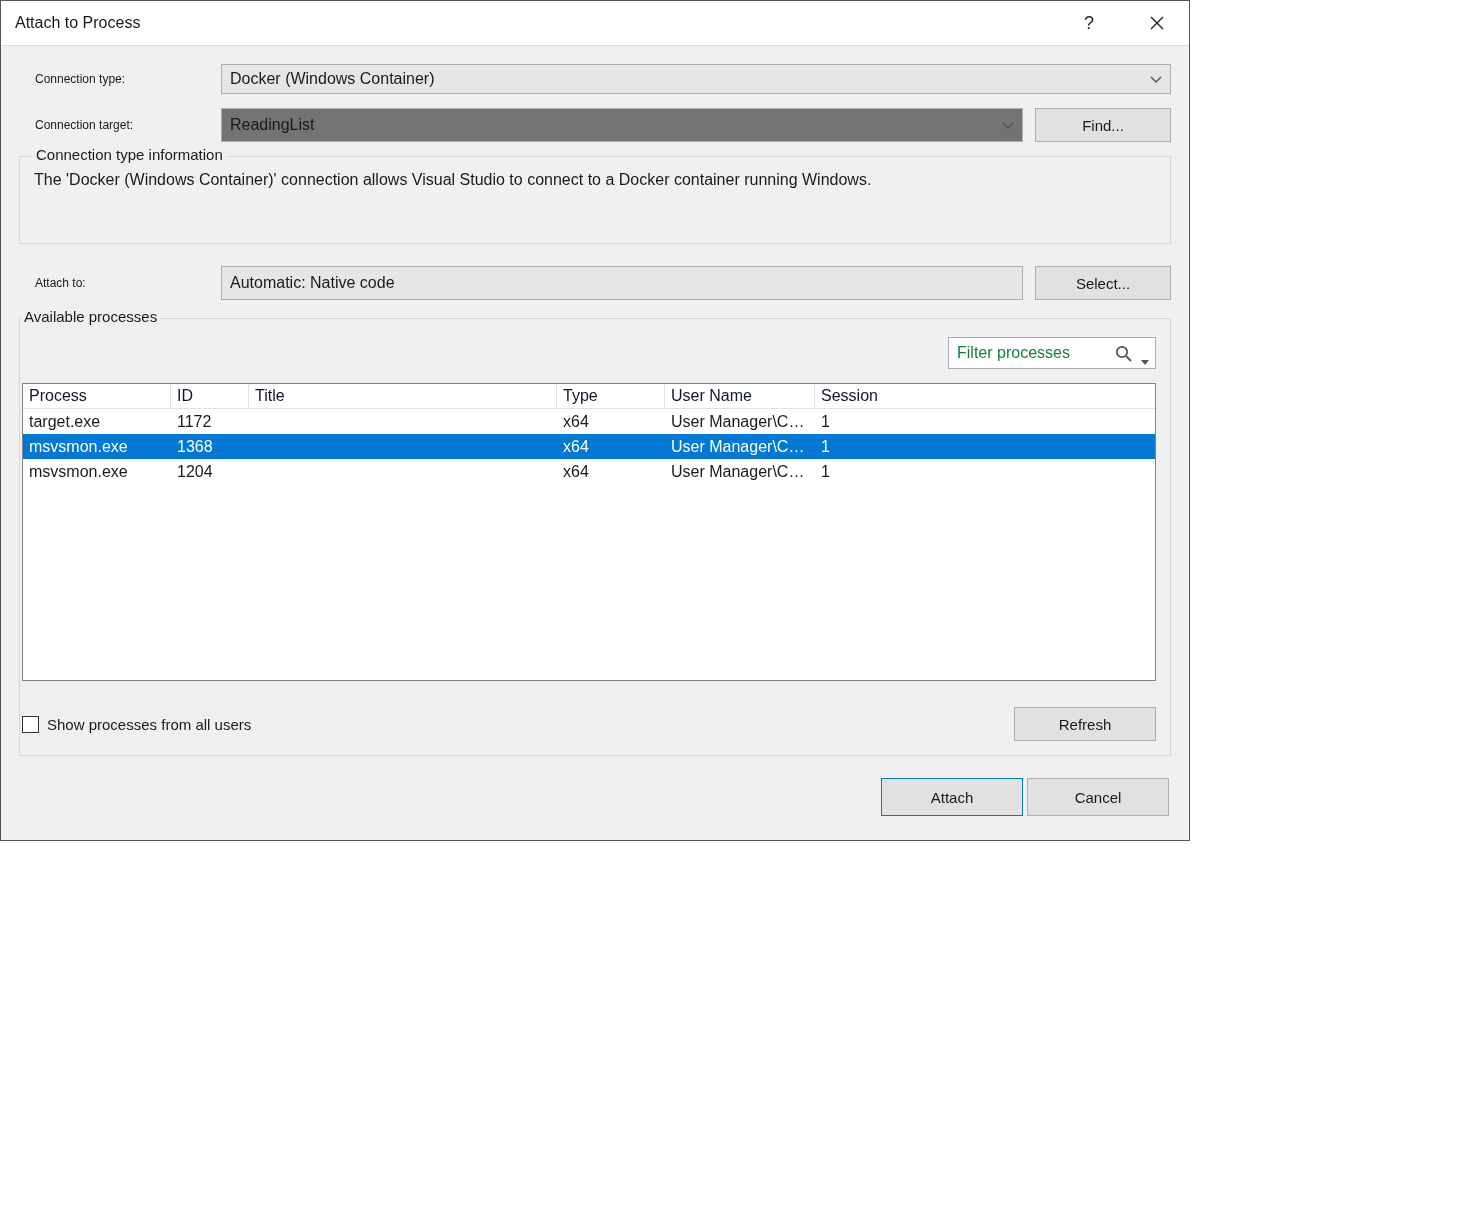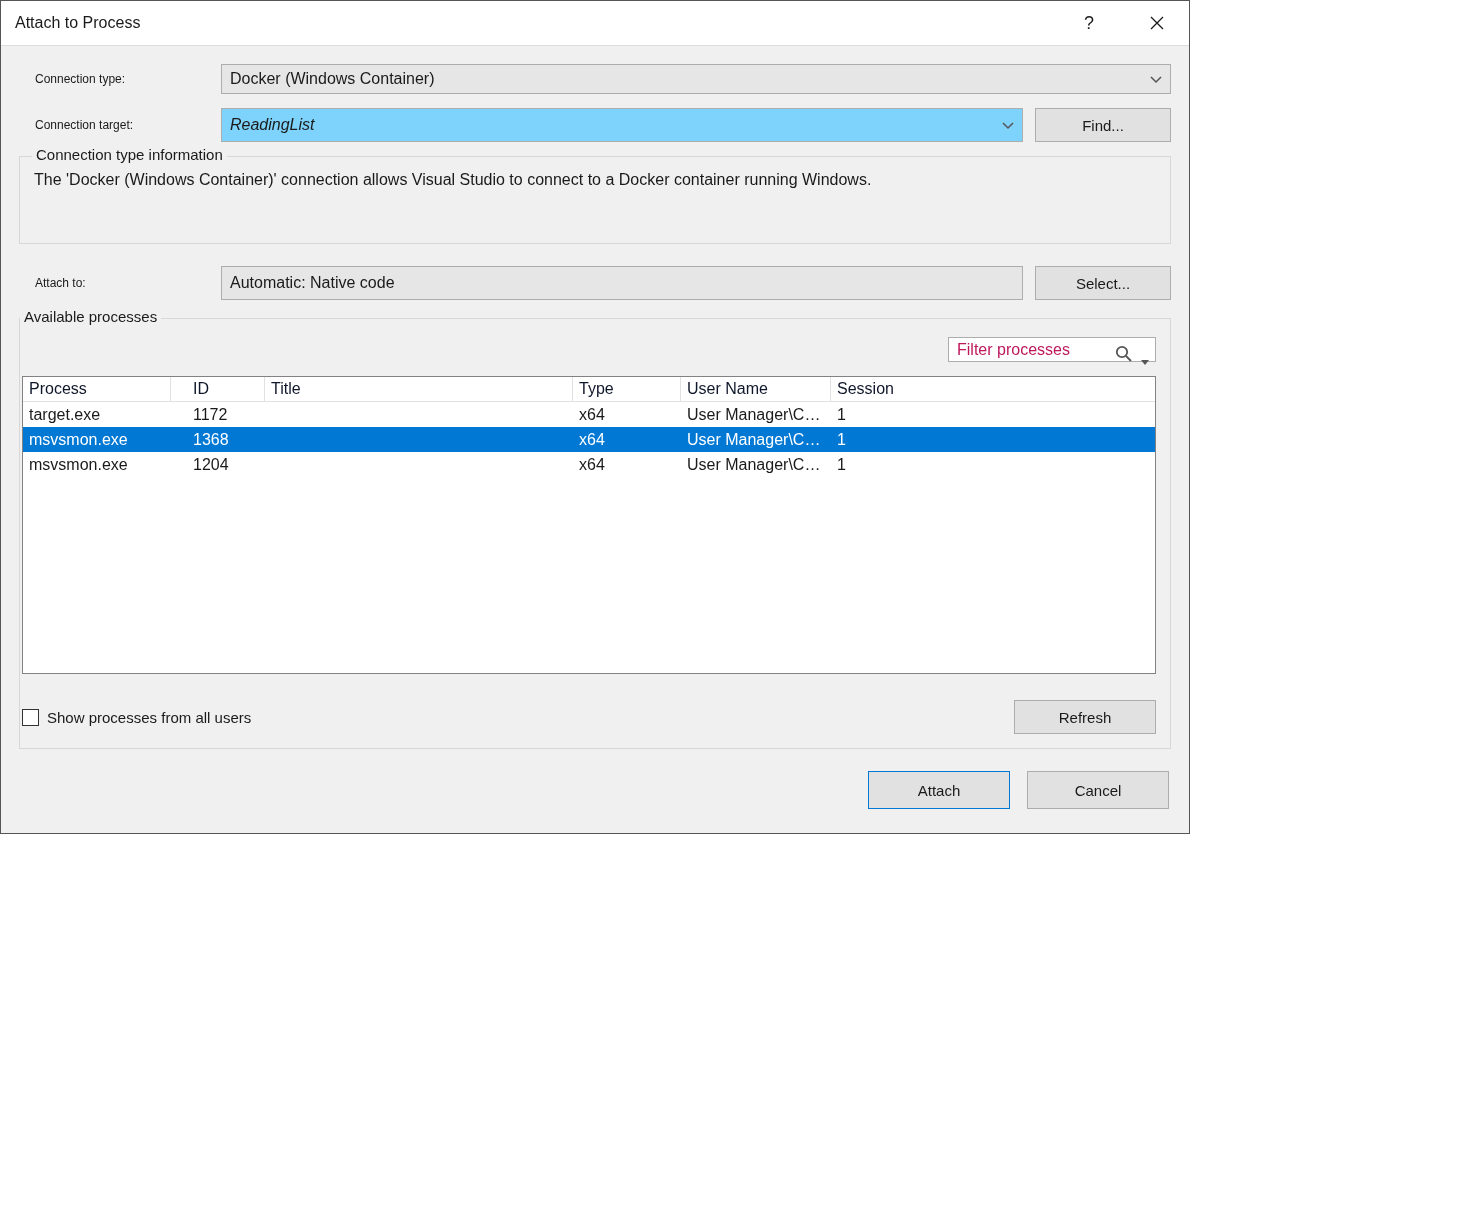--- a/index.html
+++ b/index.html
@@ -11,59 +11,59 @@
   .titlebar .tb-btn { width:44px; height:44px; display:flex; align-items:center; justify-content:center; font-size:16px; }
   .titlebar .close-x svg { width:14px; height:14px; }
   .titlebar .help-q { font-size:18px; }
 
   .body { background:#f0f0f0; border-top:1px solid #ddd; padding:18px 18px 20px 18px; }
 
   .form-row { display:flex; align-items:center; margin-bottom:14px; }
   .form-label { width:186px; font-size:12px;margin-left:16px; }
   .combo { flex:1; height:30px; background:#e6e6e6; border:1px solid #adadad; display:flex; align-items:center; padding:0 6px 0 8px; font-size:16px; position:relative; }
   .combo .chev { position:absolute; right:8px; top:50%; transform:translateY(-50%); pointer-events:none; }
-  .input-combo { flex:1; height:34px; background:#7dd3fc; border:1px solid #adadad; display:flex; align-items:center; padding:0 6px 0 8px; font-size:16px; position:relative;font-style:italic; }
+  .input-combo { flex:1; height:34px; background:#737373; border:1px solid #adadad; display:flex; align-items:center; padding:0 6px 0 8px; font-size:16px; position:relative; }
   .input-combo .chev { position:absolute; right:8px; top:50%; transform:translateY(-50%); pointer-events:none; }
 
   .btn { height:34px; min-width:136px; background:#e1e1e1; border:1px solid #adadad; display:flex; align-items:center; justify-content:center; font-size:15px; cursor:default; }
   .btn-spacer { width:12px; }
 
   .info-group { border:1px solid #d7d7d7; background:#f0f0f0; position:relative; padding:14px 10px 54px 10px; margin-top:8px; }
   .info-group .info-legend { position:absolute; top:-11px; left:12px; padding:0 4px; background:#f0f0f0; font-size:15px; }
   .info-group .info-text { font-size:16px; padding-left:4px; }
 
   .readonly-box { flex:1; height:34px; background:#e6e6e6; border:1px solid #adadad; display:flex; align-items:center; padding:0 8px; font-size:16px; }
 
   .avail-group { border:1px solid #d7d7d7; background:#f0f0f0; position:relative; padding:18px 14px 14px 2px; margin-top:18px; }
   .avail-group .avail-legend { position:absolute; top:-11px; left:0; padding:0 4px; background:#f0f0f0; font-size:15px; }
 
   .filter-row { display:flex; justify-content:flex-end; margin-bottom:14px; }
-  .filter-box { width:208px; height:25px; border:1px solid #adadad; background:#fff; display:flex; align-items:center; padding:0 8px; font-size:16px; color:#be185d; position:relative; }
+  .filter-box { width:208px; height:32px; border:1px solid #adadad; background:#fff; display:flex; align-items:center; padding:0 8px; font-size:16px; color:#15803d; position:relative; }
   .filter-box .mag { position:absolute; right:22px; top:7px; }
   .filter-box .drop-caret { position:absolute; right:6px; top:14px; }
 
   .proc-table { background:#fff; border:1px solid #828282; height:298px; overflow:hidden; }
   .thead, .trow { display:flex; align-items:center; height:25px; font-size:16px; }
   .thead { border-bottom:1px solid #e1e1e1; background:#fff; }
   .thead .th { padding:0 6px; border-right:1px solid #e1e1e1; height:100%; display:flex; align-items:center; color:#0f172a; font-weight:400; }
   .thead .th:last-child { border-right:none; }
   .trow .td { padding:0 6px; overflow:hidden; white-space:nowrap; text-overflow:ellipsis; }
   .trow.selected { background:#0078d4; color:#fff; }
   .col-process { width:148px; }
-  .col-id { width:78px;margin-left:16px; }
+  .col-id { width:78px; }
   .col-title { width:308px; }
   .col-type { width:108px; }
   .col-user { width:150px; }
   .col-session { width:78px; }
 
   .below-row { display:flex; align-items:center; margin-top:26px; }
   .checkbox { width:17px; height:17px; border:1.5px solid #333; margin-right:8px; background:#fff; }
   .grow { flex:1; }
 
-  .footer { display:flex; justify-content:flex-end; gap:17px; padding:22px 2px 4px 2px; }
+  .footer { display:flex; justify-content:flex-end; gap:4px; padding:22px 2px 4px 2px; }
   .footer .btn { min-width:142px; height:38px; }
   .btn-primary { border:1px solid #0078d4; }
 
   svg.chev-svg { width:12px; height:8px; }
   svg.chev-svg path { stroke:#555; stroke-width:1.5; fill:none; }
 </style>
 </head>
 <body>
 
 <div class="window">

